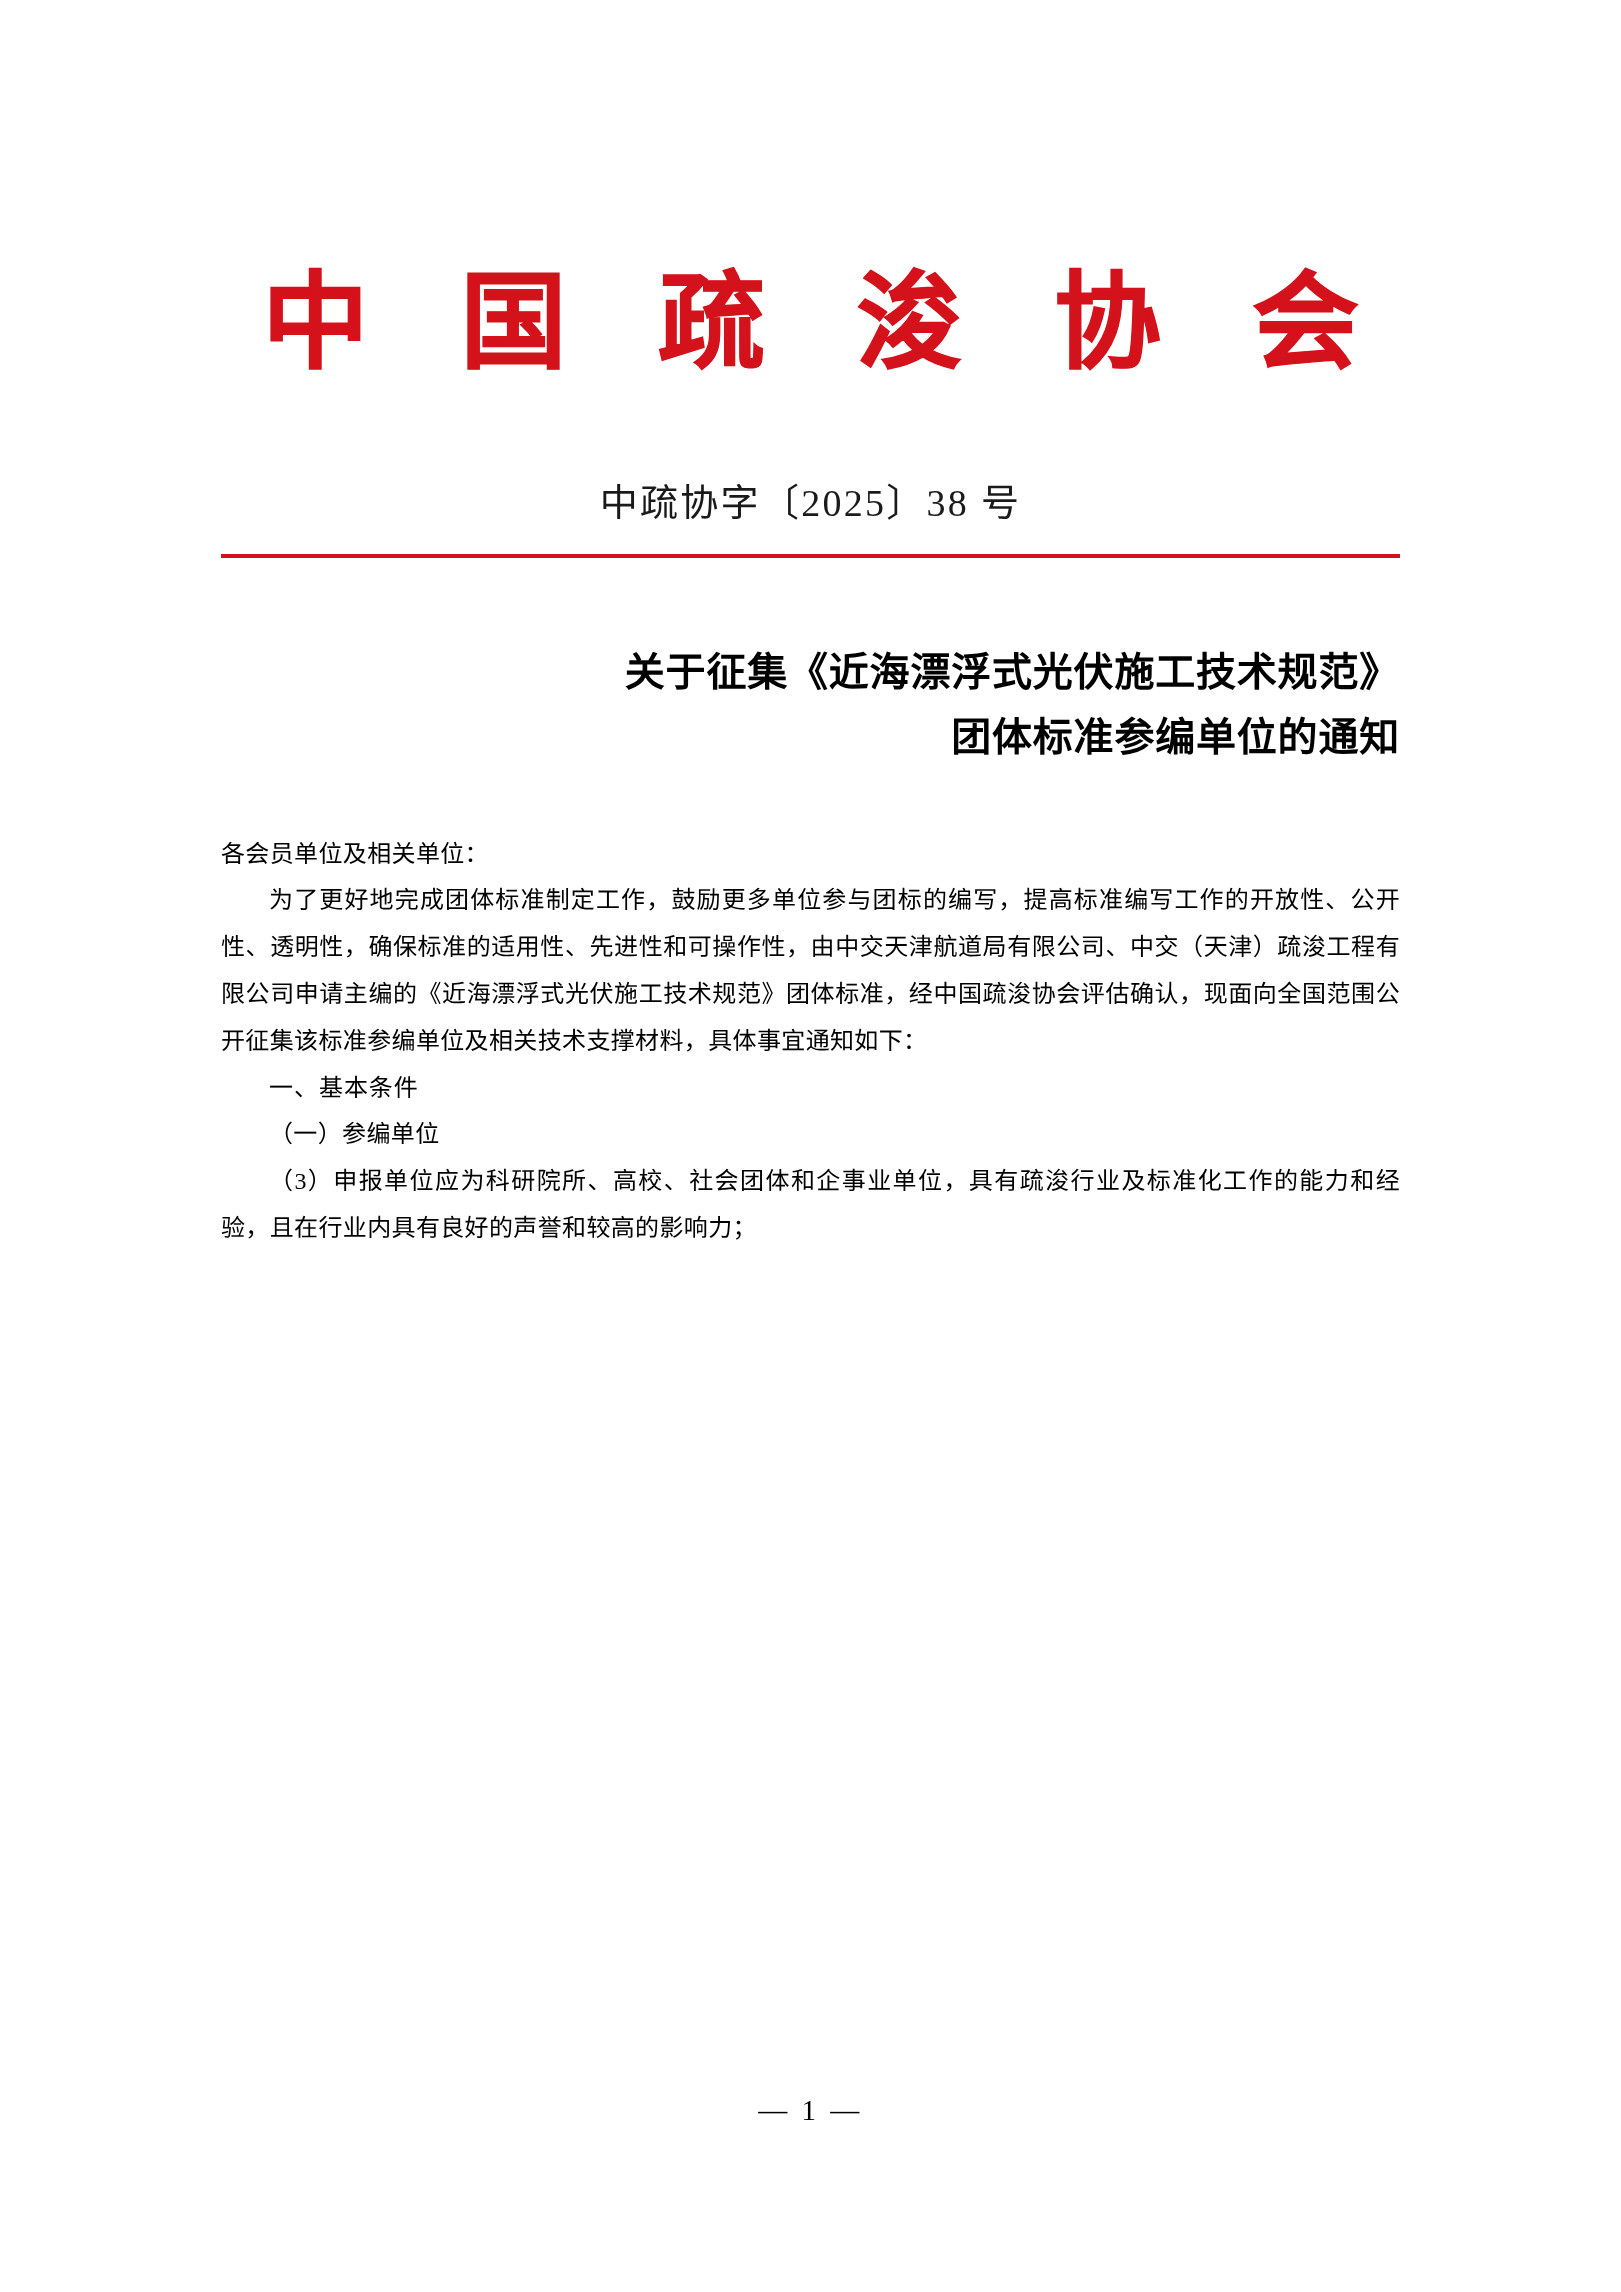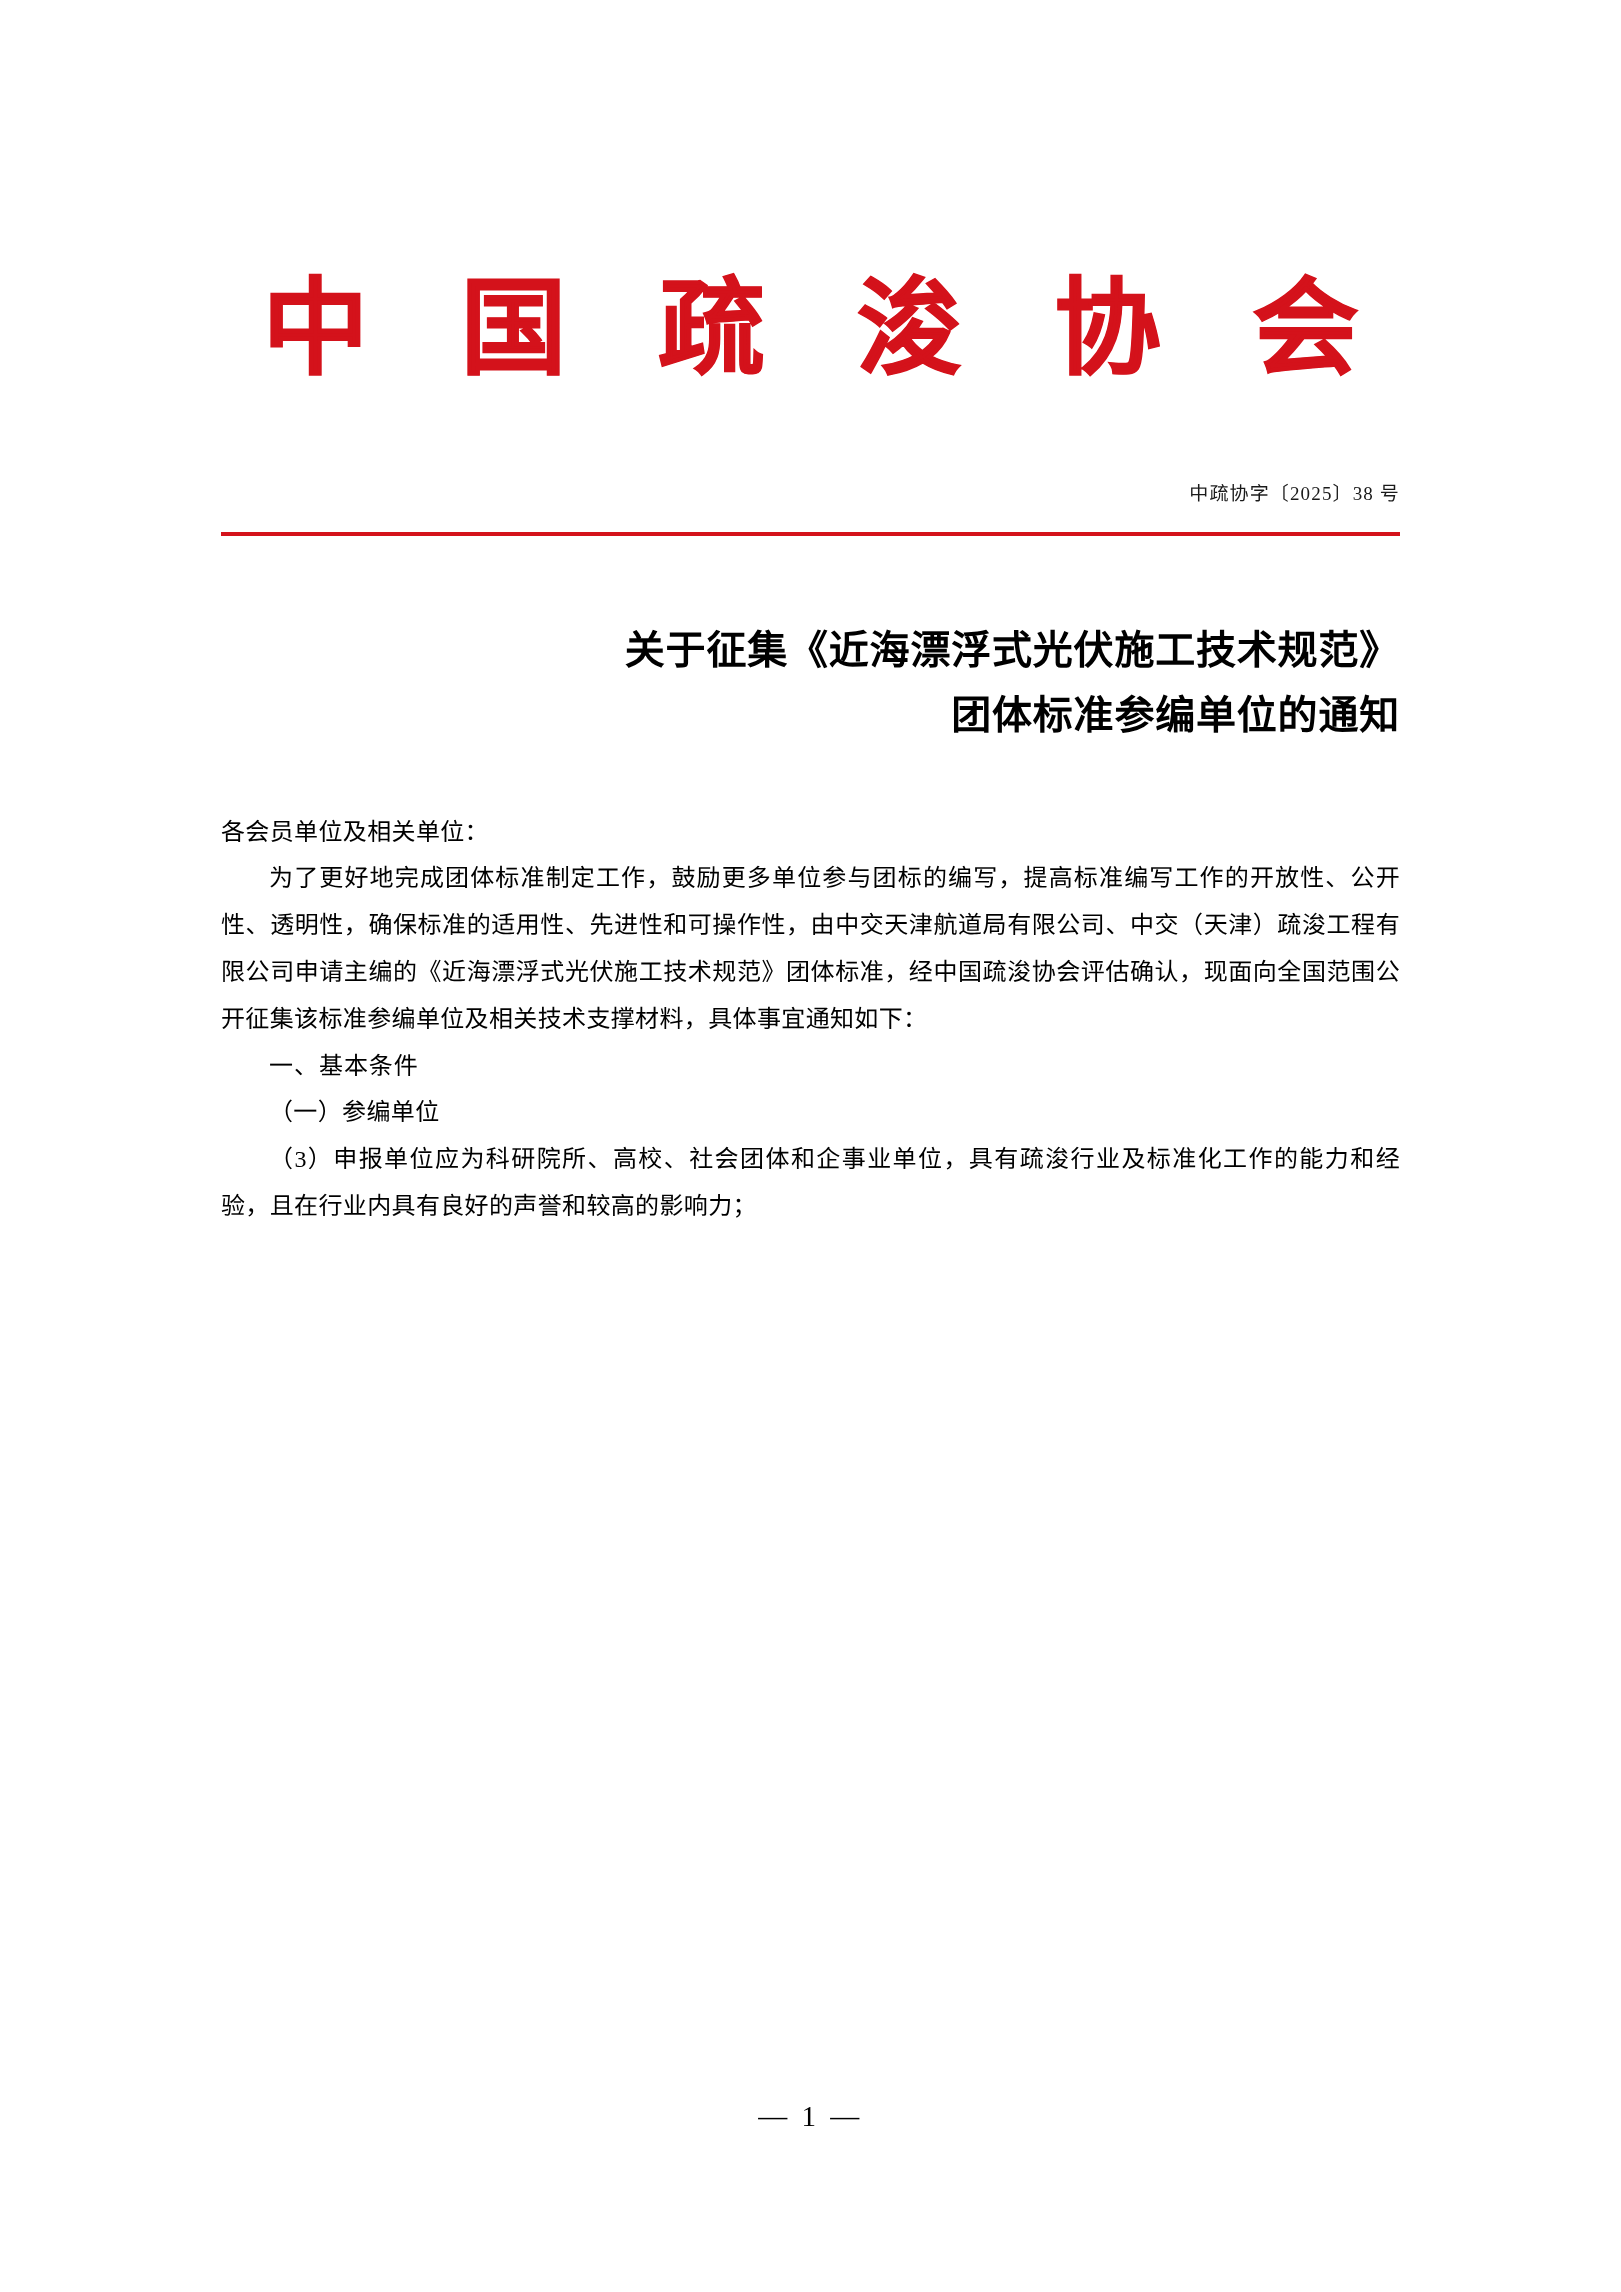--- a/index.html
+++ b/index.html
@@ -12,21 +12,21 @@
     height: 2293px;
     position: relative;
     font-family: "Liberation Serif", "DejaVu Serif", serif;
     color: #000000;
     overflow: hidden;
   }
 
   .page {
     position: absolute;
     left: 0;
-    top: 6px;
+    top: 0;
     width: 1621px;
     height: 2247px;
     box-sizing: border-box;
     padding: 0 221px;
   }
 
   
   .masthead {
     margin-top: 263px;
     text-align: center;
@@ -36,23 +36,23 @@
     font-size: 106px;
     line-height: 1.12;
     letter-spacing: 0.26em;
     text-indent: 0.26em;
     white-space: nowrap;
     -webkit-text-stroke: 1.2px #d4121b;
   }
 
   .doc-number {
     margin-top: 90px;
-    text-align: right;
+    text-align: center;
     font-family: "Liberation Serif", "DejaVu Serif", serif;
-    font-size: 19px;
+    font-size: 38px;
     letter-spacing: 0.06em;
     color: #1a1a1a;
   }
 
   .red-rule {
     margin-top: 27.4px;
     height: 3.9px;
     background: #d4121b;
     width: 100%;
   }

